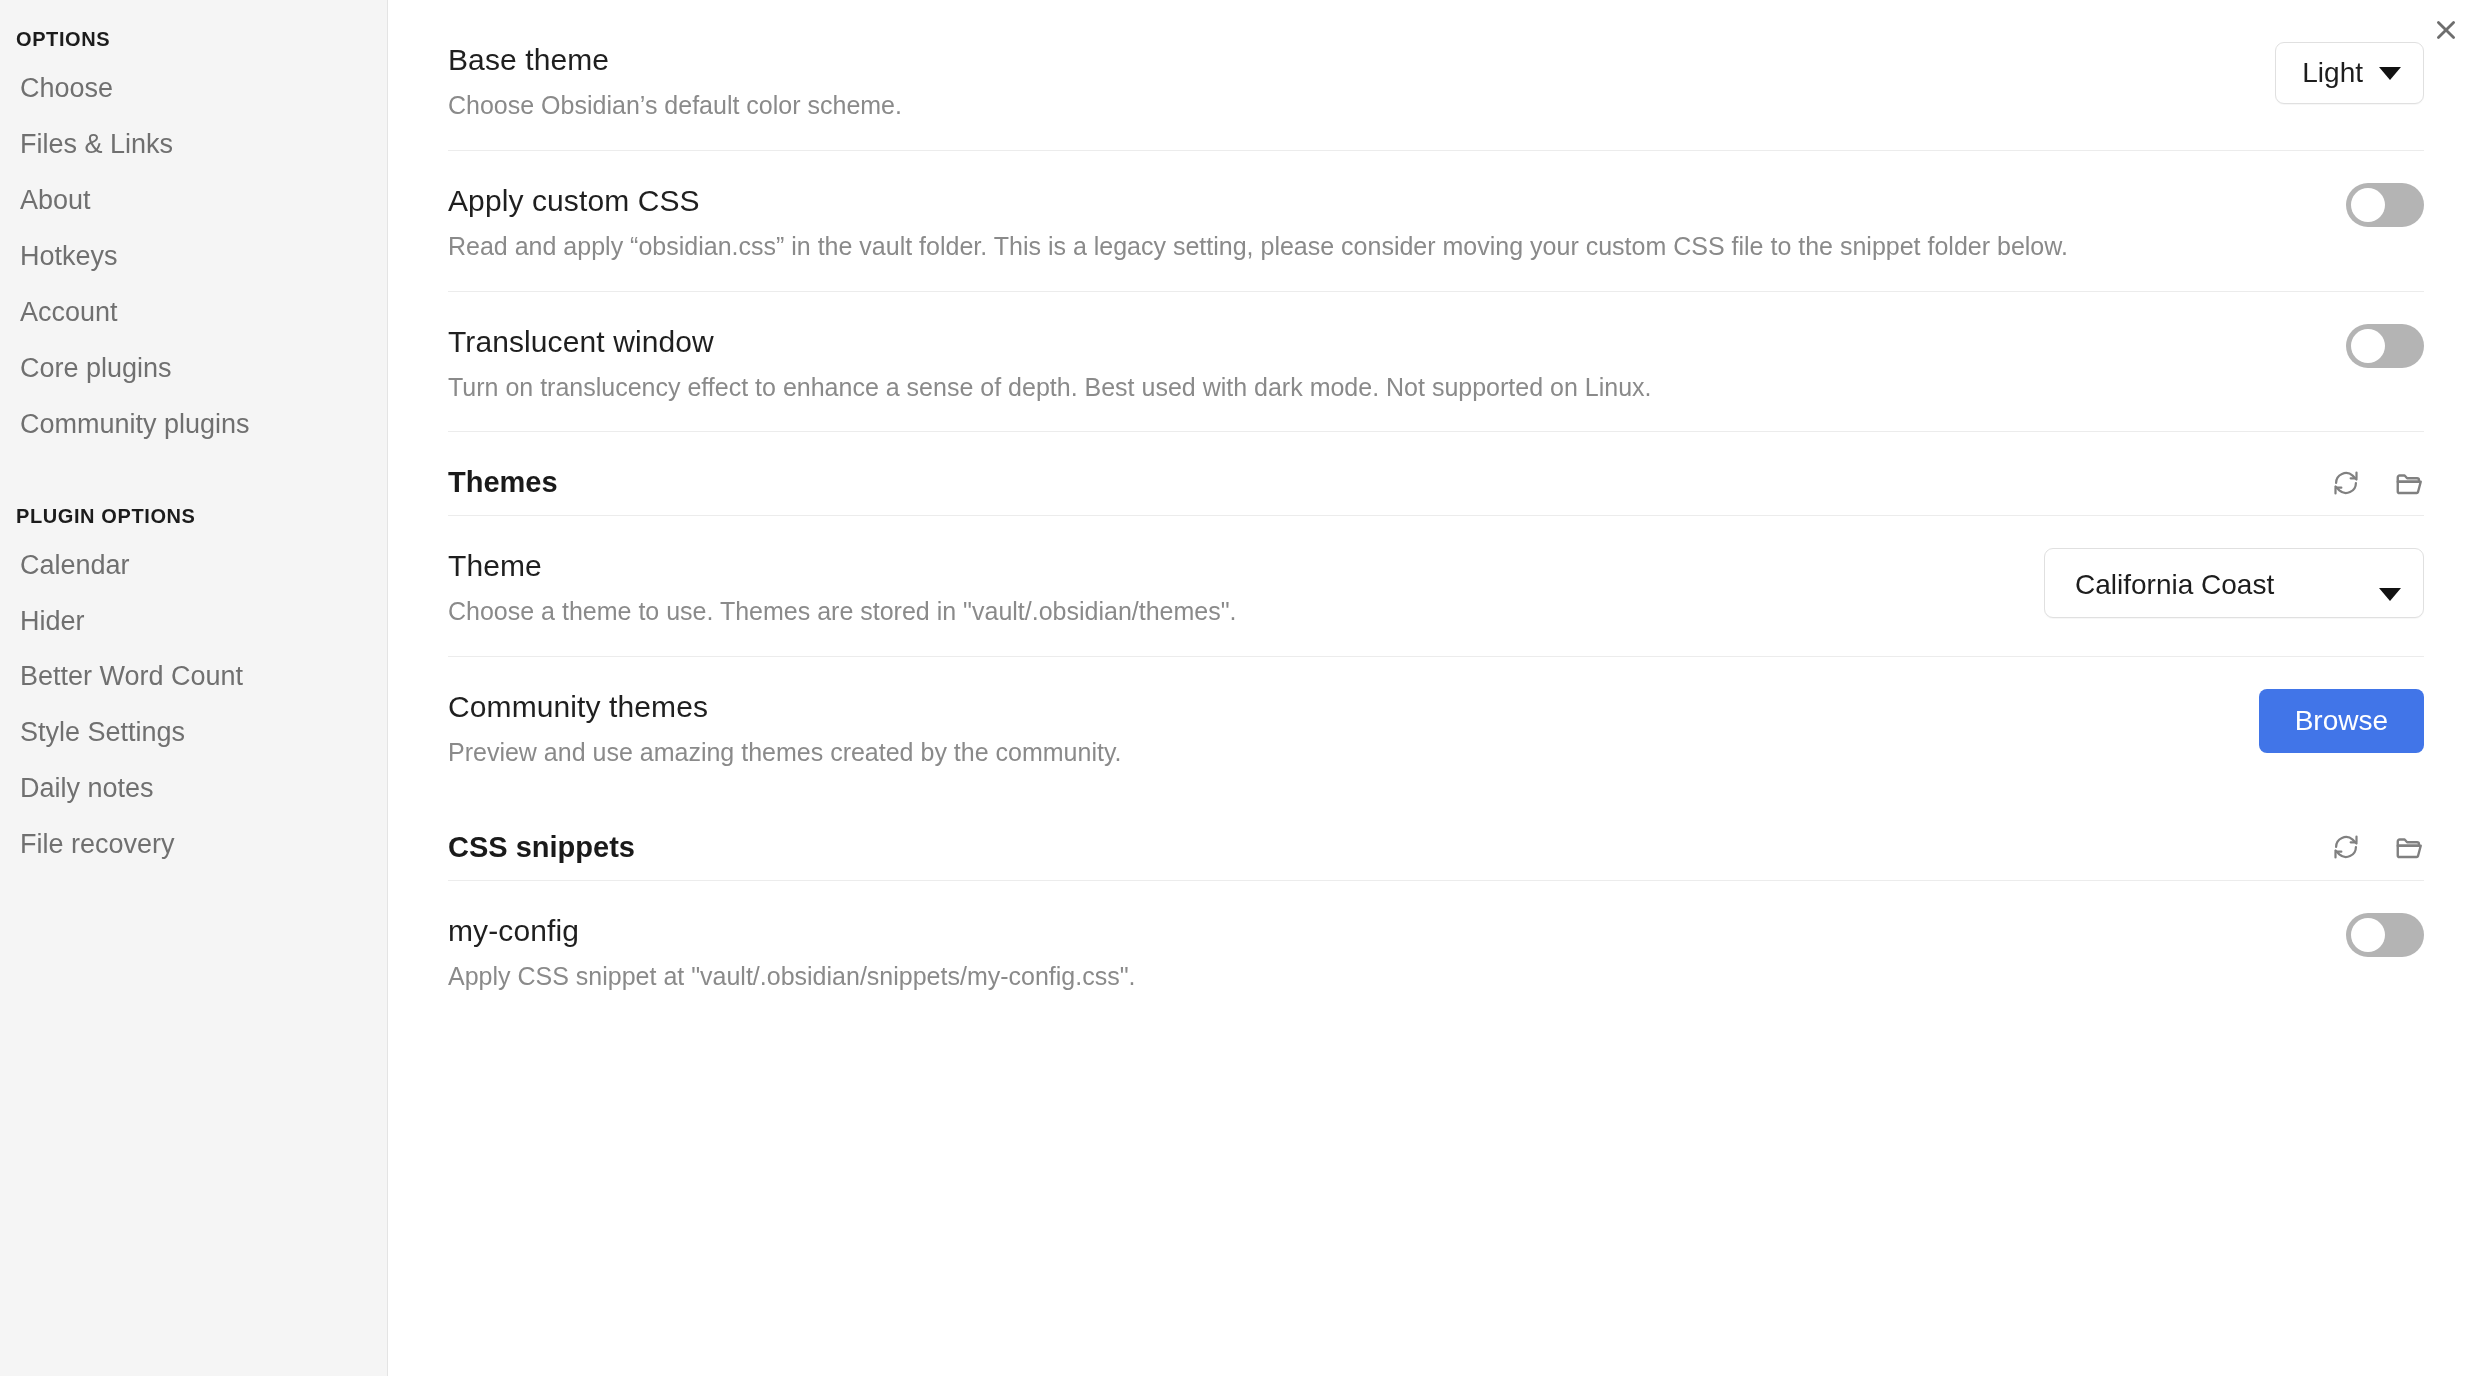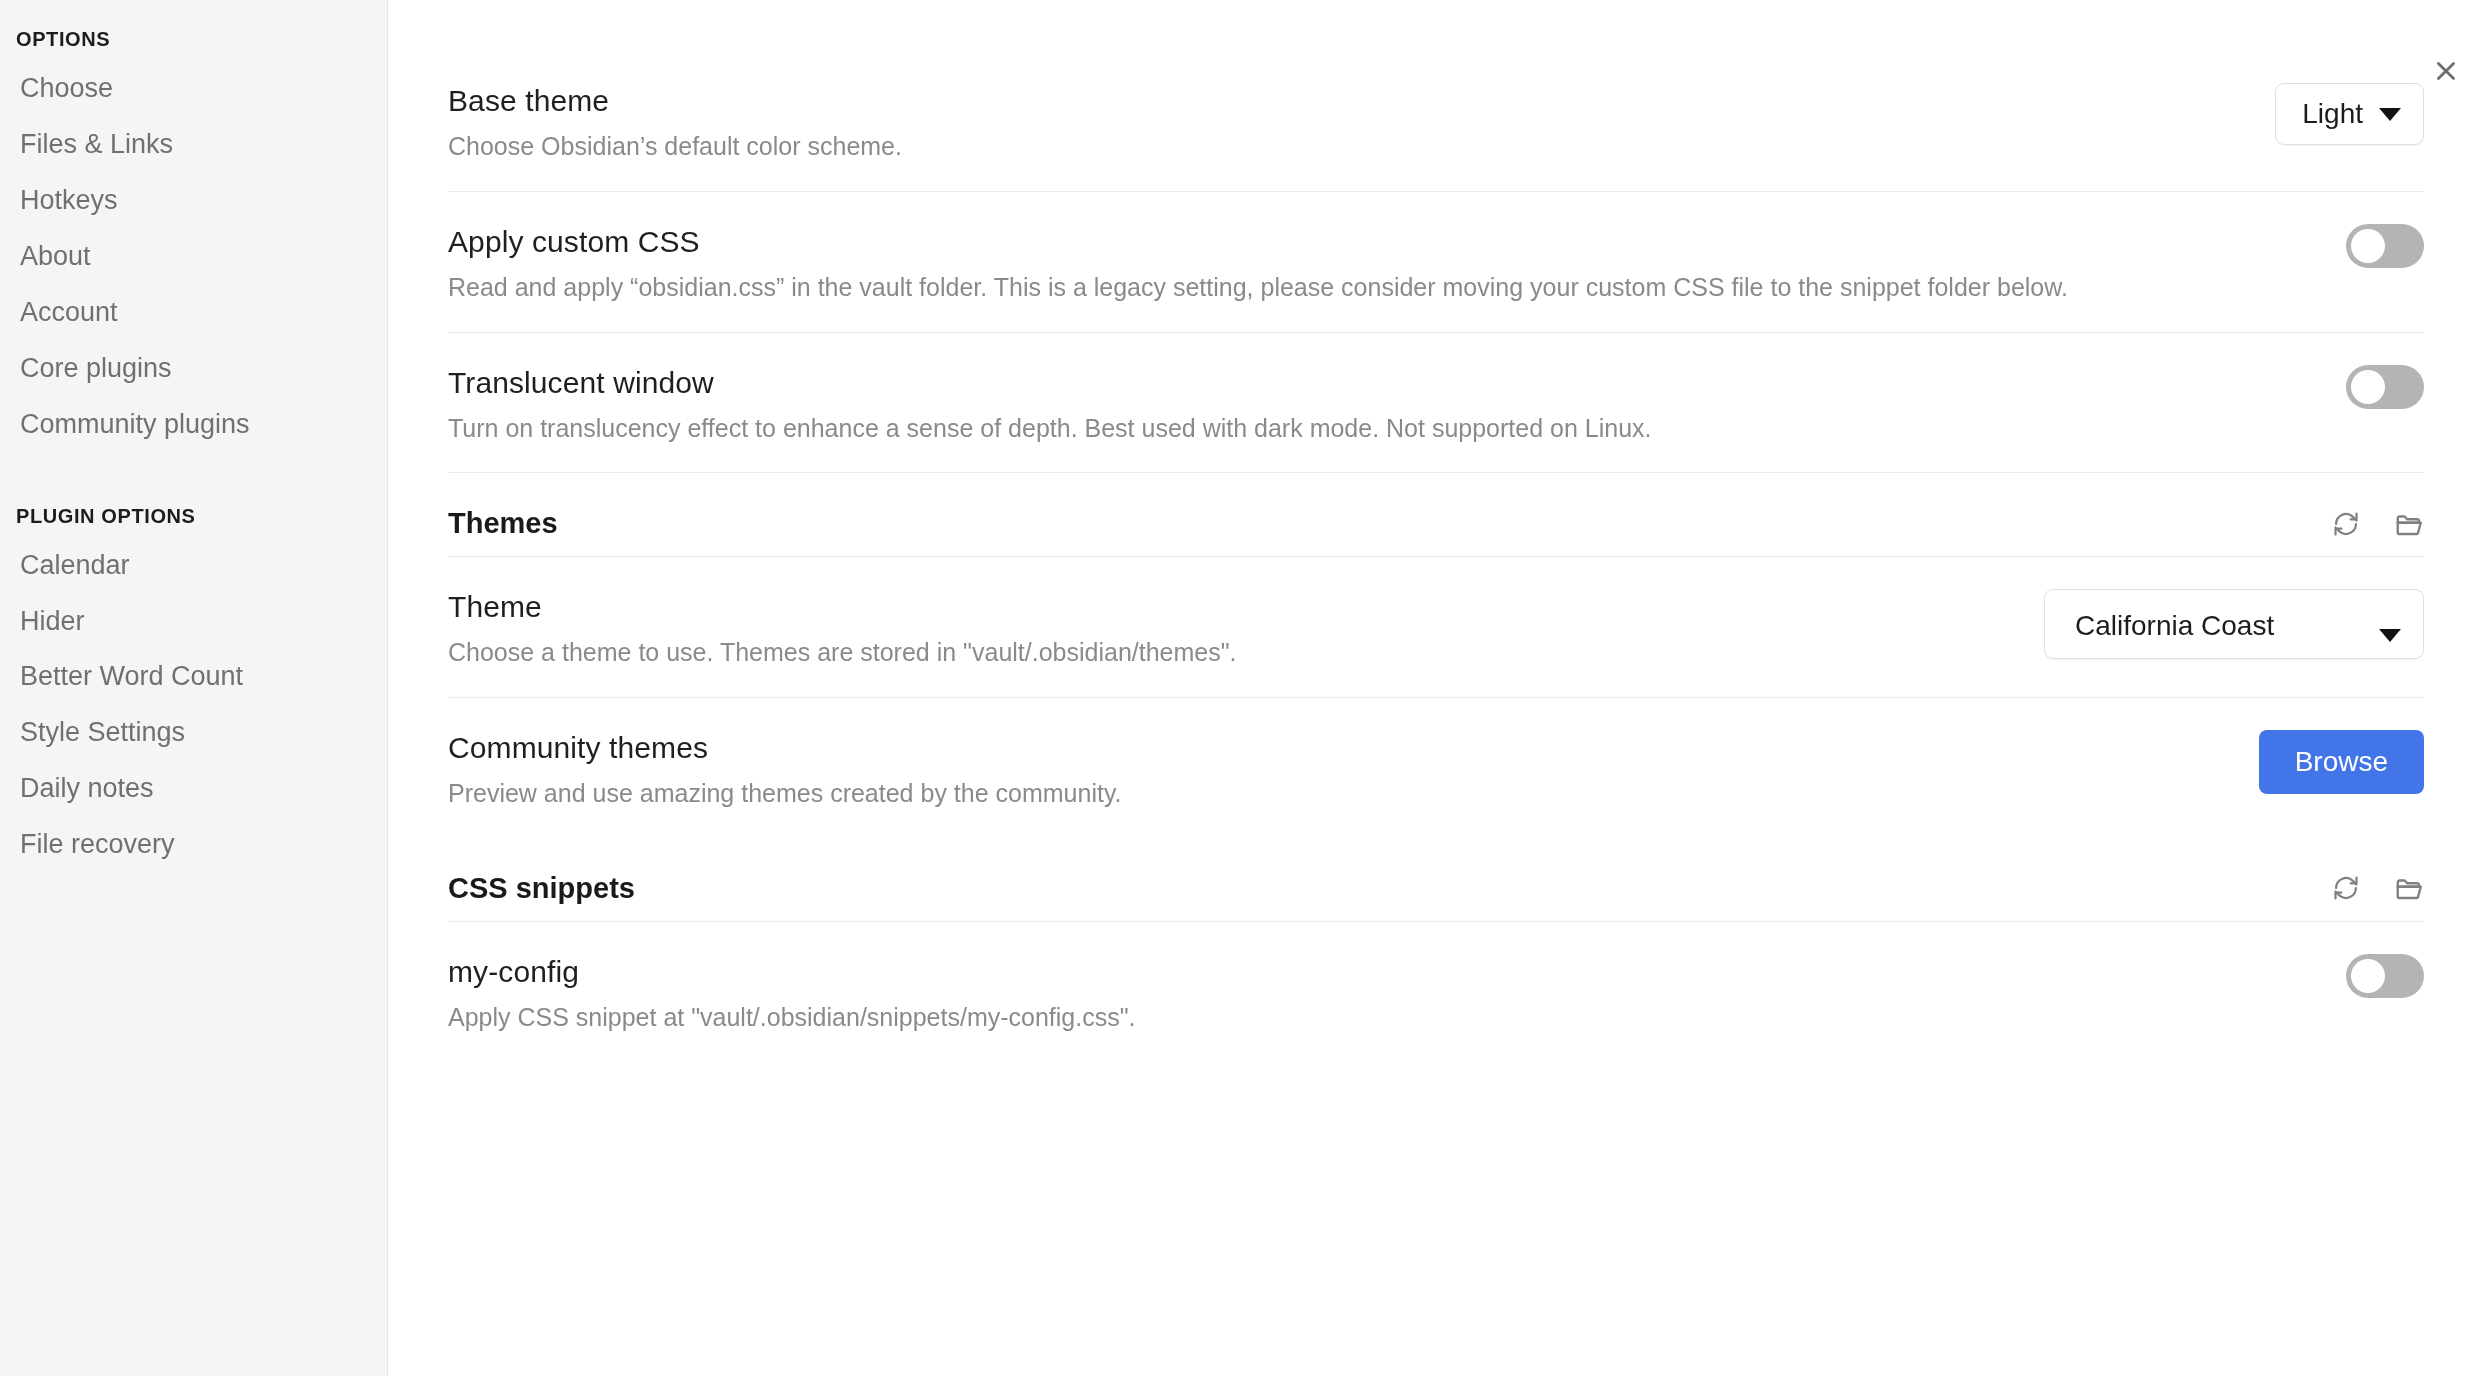--- a/index.html
+++ b/index.html
@@ -27,21 +27,21 @@
     font-size: 27px; color: #707070;
     padding: 11px 20px 12px 20px;
     line-height: 1.22; cursor: pointer; white-space: nowrap;
   }
   .nav-item.active { background: #ebebeb; color: #1a1a1a; }
   .nav-gap { height: 46px; }
 
   
   .main {
     flex: 1 1 auto; height: 1255px; background: #ffffff;
-    padding: 0 58px 0 60px; position: relative; overflow: hidden; margin-top: 41px;
+    padding: 0 58px 0 60px; position: relative; overflow: hidden;
   }
   .close-btn {
     position: absolute; top: 8px; right: 14px;
     width: 44px; height: 44px; display: flex;
     align-items: center; justify-content: center;
     cursor: pointer; color: #6e6e6e;
   }
 
   .setting-row {
     display: flex; align-items: flex-start; justify-content: space-between;
@@ -111,22 +111,22 @@
 <body>
 
 <div class="modal">
 
   <aside class="sidebar">
 
     <div class="nav-heading">OPTIONS</div>
 
     <div class="nav-item">Choose</div>
     <div class="nav-item">Files &amp; Links</div>
+    <div class="nav-item">About</div>
     <div class="nav-item">Hotkeys</div>
-    <div class="nav-item">About</div>
     <div class="nav-item">Account</div>
     <div class="nav-item">Core plugins</div>
     <div class="nav-item">Community plugins</div>
 
     <div class="nav-gap"></div>
 
     <div class="nav-heading">PLUGIN OPTIONS</div>
 
     <div class="nav-item">Calendar</div>
     <div class="nav-item">Hider</div>

